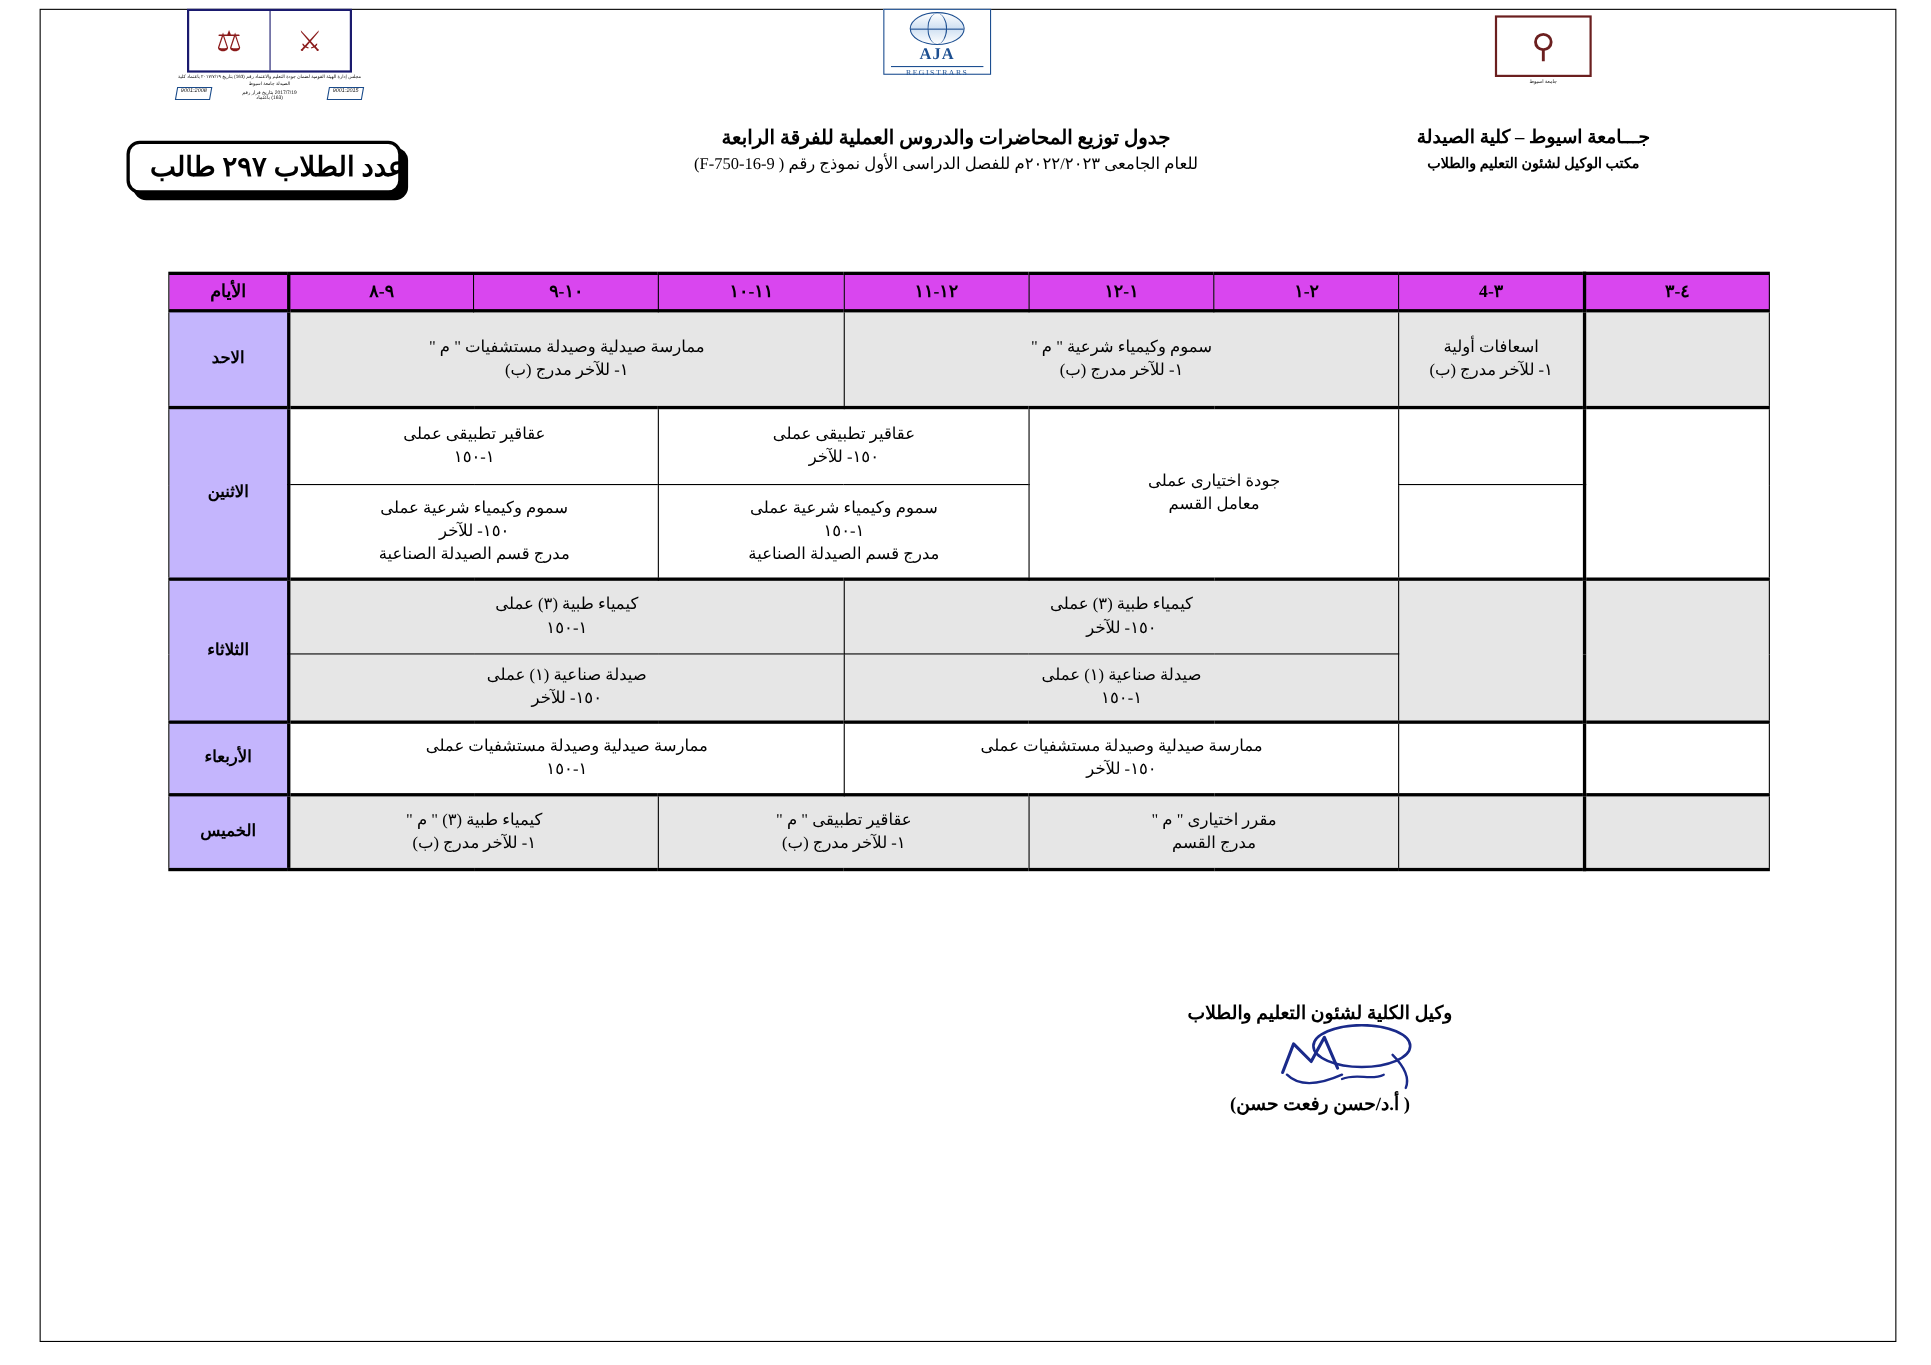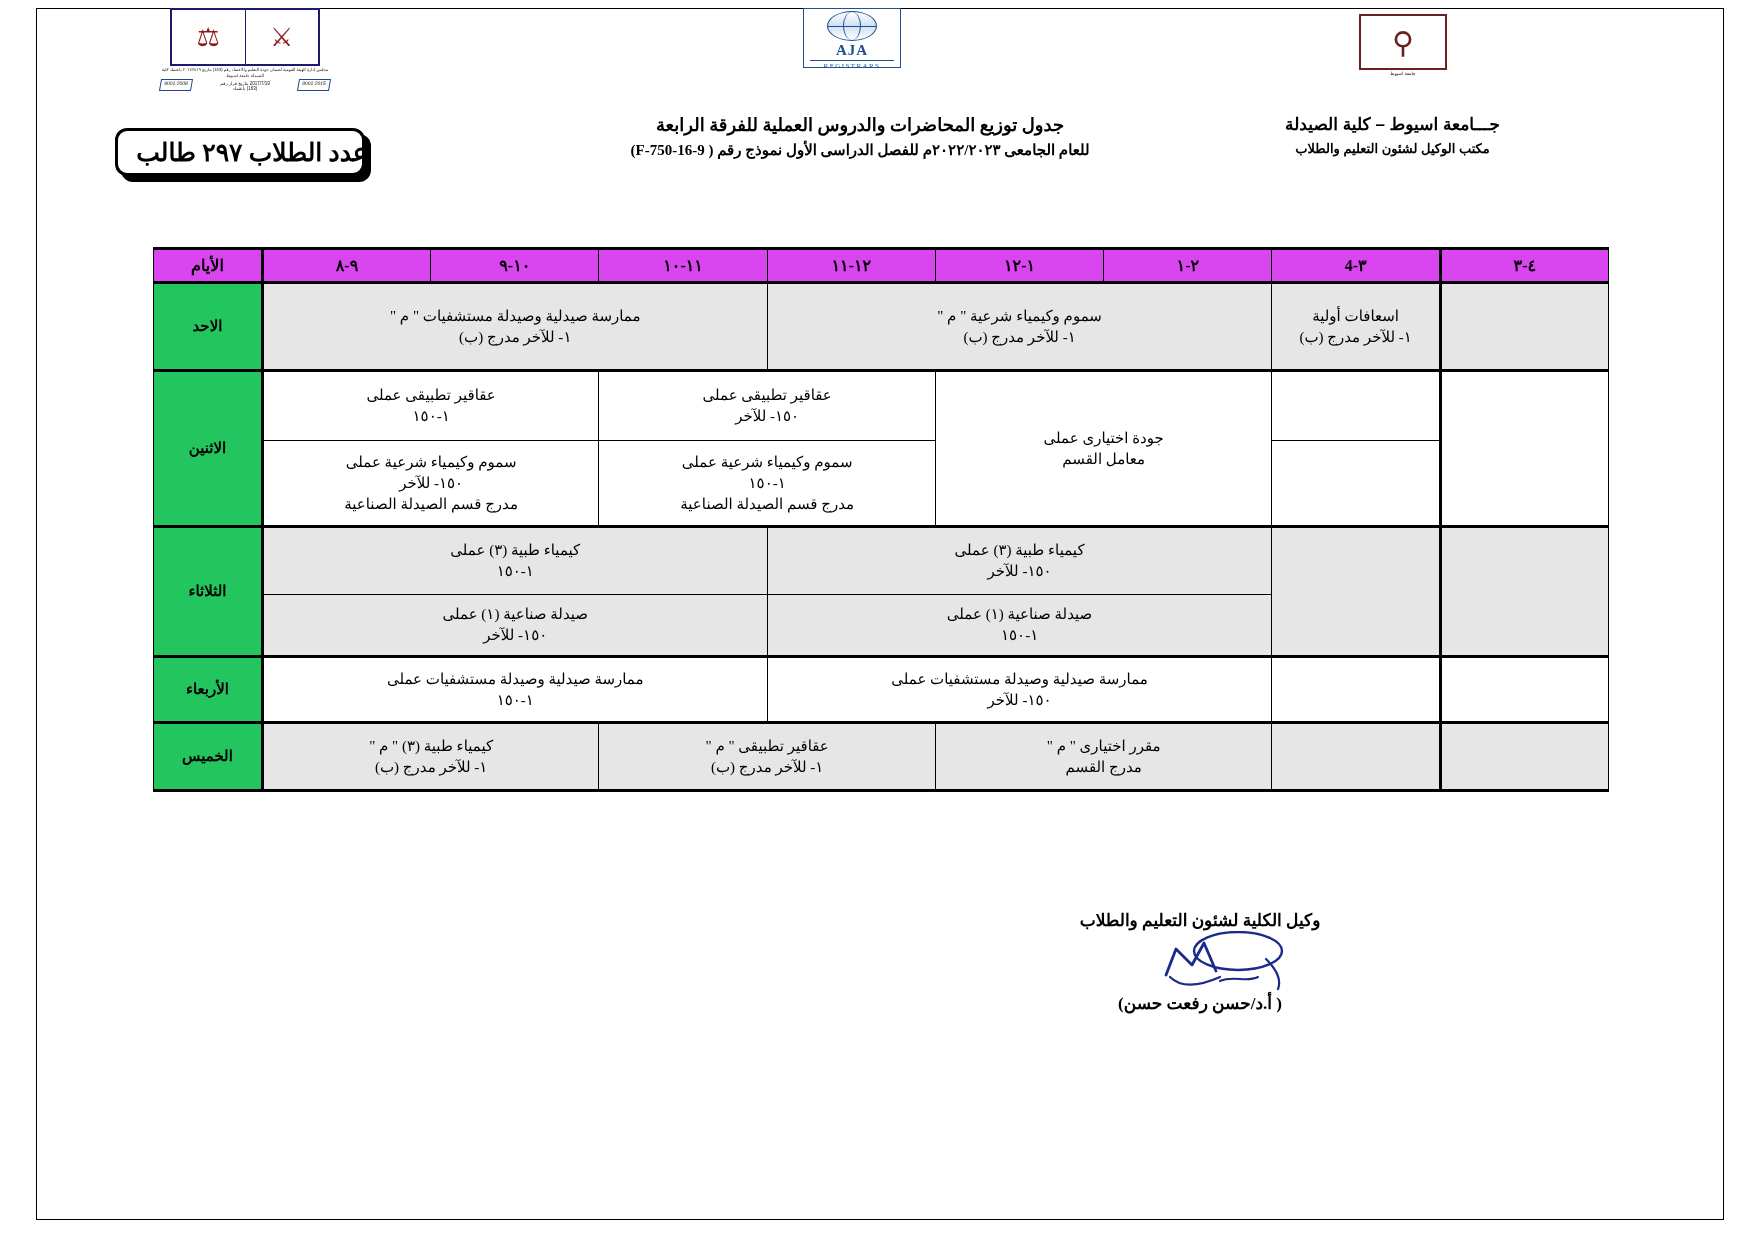--- a/index.html
+++ b/index.html
@@ -173,30 +173,30 @@
     font-family: "Liberation Serif", "DejaVu Serif", serif;
   }
   .hdr-center .l1 {
     font-size: 18px;
     font-weight: bold;
     line-height: 26px;
     white-space: nowrap;
   }
   .hdr-center .l2 {
     font-size: 15px;
-    font-weight: bold;
+    font-weight: normal;
     line-height: 24px;
     white-space: nowrap;
   }
   .hdr-right {
     position: absolute;
     right: 255px;
     top: 112px;
     text-align: center;
-    font-family: Liberation Sans, sans-serif;
+    font-family: Liberation Serif, serif;
   }
   .hdr-right .l1 {
     font-size: 17px;
     font-weight: bold;
     line-height: 26px;
     letter-spacing: 0.5px;
     white-space: nowrap;
   }
   .hdr-right .l2 {
     font-size: 13px;
@@ -262,21 +262,21 @@
     height: 34px;
     font-size: 16px;
     font-weight: bold;
     background: #d946ef;
   }
   .col-day { width: 106px; }
   .col-t   { width: 164px; }
   .day-cell {
     font-weight: bold;
     font-size: 17px;
-    background: #22c55e;
+    background: #c4b5fd;
   }
   .shaded { background: #e6e6e6; }
   .plain  { background: #ffffff; }
   .empty-w{ background: #ffffff; }
   .thickline { border-top: 3px solid #000 !important; }
   .thickbottom { border-bottom: 3px solid #000 !important; }
   .thickleft { border-left: 3px solid #000 !important; }
   .thickright { border-right: 3px solid #000 !important; }
   .cell-l { display: block; }
 

